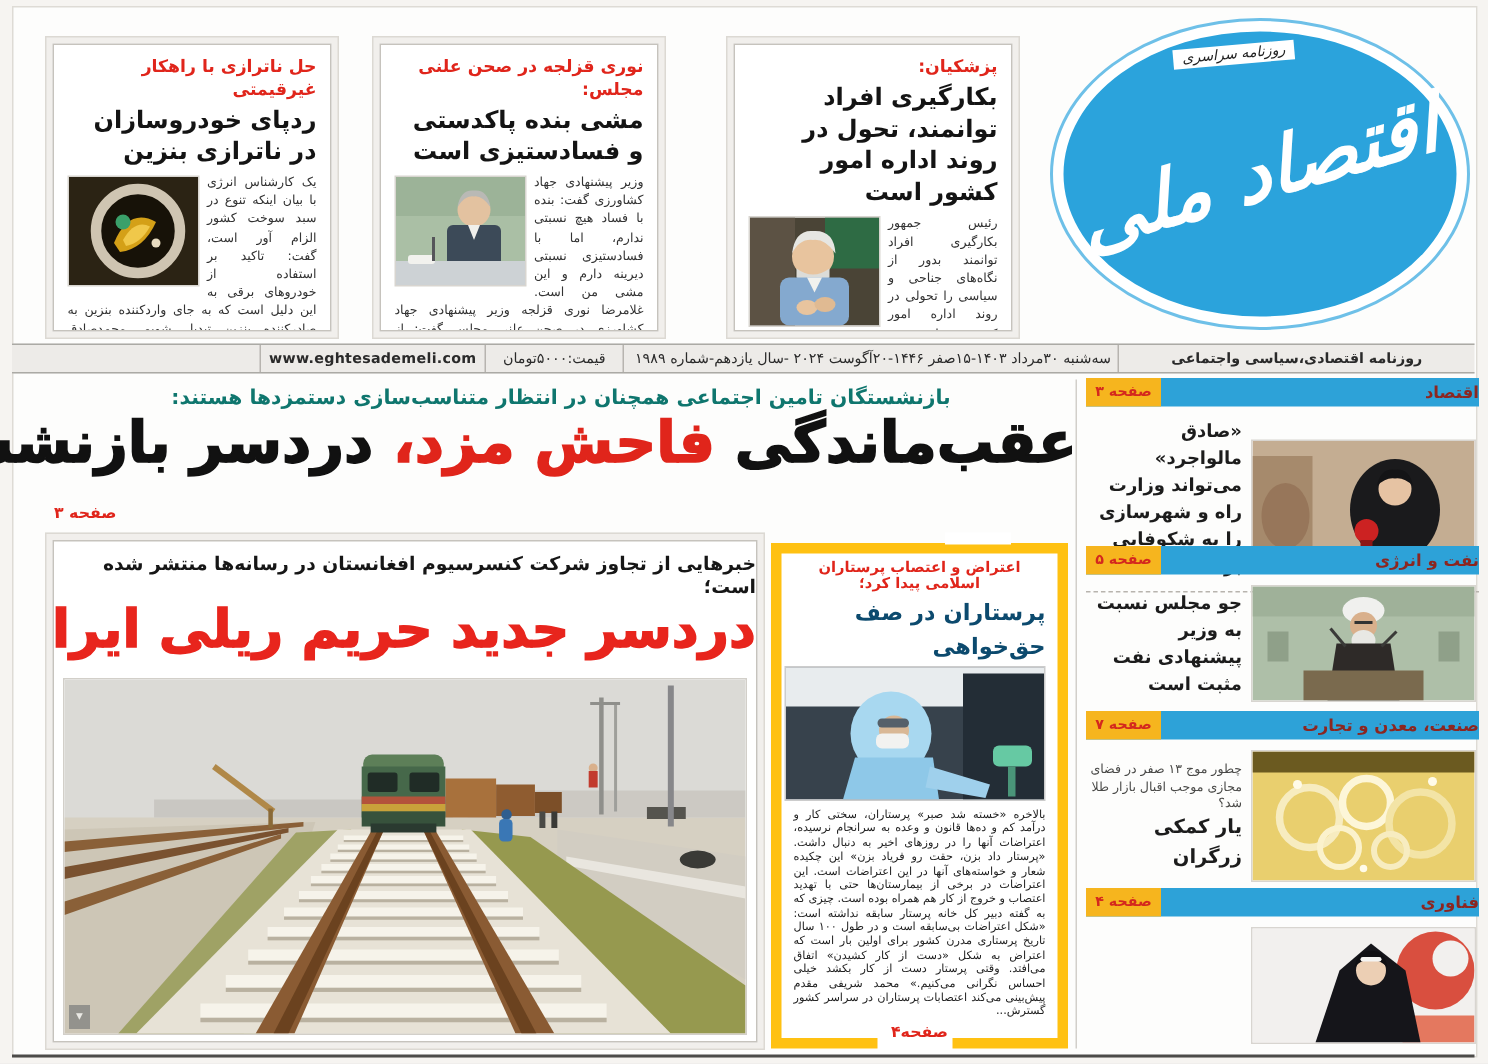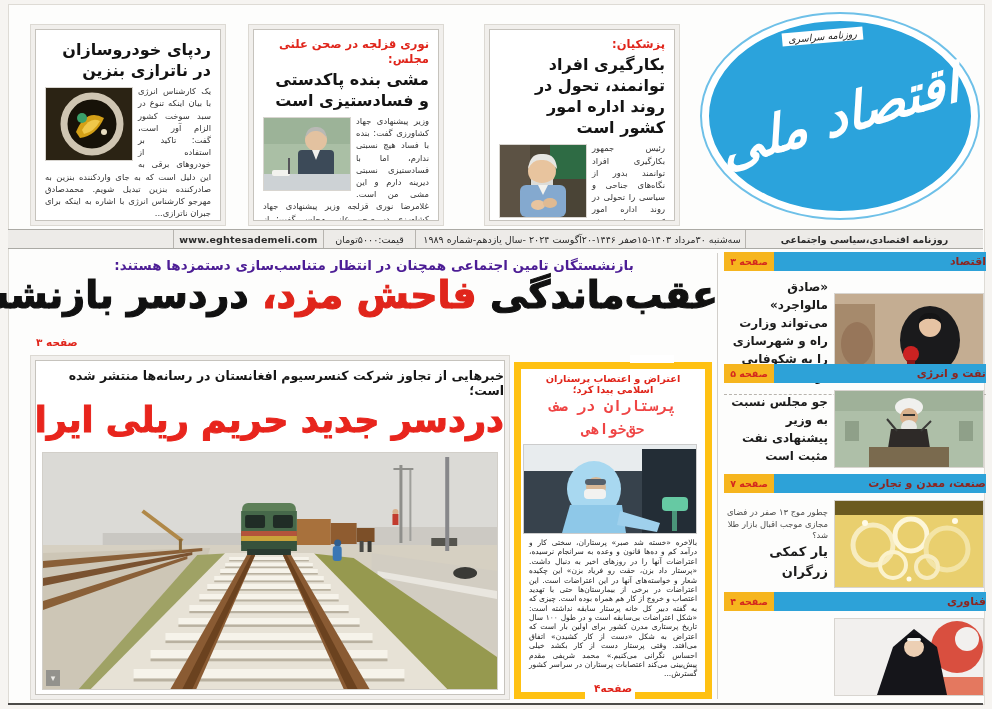--- a/index.html
+++ b/index.html
@@ -35,21 +35,21 @@
   .info-bar{position:absolute;left:8px;top:229px;width:975px;height:20px;background:#edebe8;
             border-top:1px solid #abaaa5;border-bottom:1px solid #abaaa5;display:flex;
             align-items:center;font-size:9.5px;color:#2a2a2a;box-sizing:border-box;}
   .info-cell{height:100%;display:flex;align-items:center;justify-content:center;
              border-left:1px solid #b7b4af;padding:0 8px;box-sizing:border-box;white-space:nowrap;}
   .info-web{direction:ltr;font-weight:bold;letter-spacing:.2px;}
   .info-fill{flex:1;border-left:none;}
 
   
   .lead-kicker{position:absolute;left:30px;top:257px;width:688px;text-align:center;
-               font-size:13.5px;font-weight:bold;color:#4c1d95;}
+               font-size:13.5px;font-weight:bold;color:#0f766e;}
   .lead-title{position:absolute;left:30px;top:273px;width:688px;text-align:center;
               font-size:38px;font-weight:bold;color:#111;-webkit-text-stroke:1.1px #111;
               letter-spacing:-1px;white-space:nowrap;}
   .lead-title .red{color:#e0251b;-webkit-text-stroke:1.1px #e0251b;}
   .lead-pageref{position:absolute;left:36px;top:336px;color:#e0251b;font-weight:bold;font-size:10.5px;}
 
   
   .rail-card{position:absolute;left:30px;top:355px;width:480px;height:345px;background:#f1efec;
              border:1px solid #dcd9d3;padding:4px;box-sizing:border-box;}
   .rail-inner{border:1px solid #c6c3bd;background:#fff;height:100%;box-sizing:border-box;
@@ -65,21 +65,21 @@
                color:#f0f0ee;font-size:9px;display:flex;align-items:center;justify-content:center;
                opacity:.85;}
 
   
   .nurse-card{position:absolute;left:514px;top:362px;width:198px;height:337px;background:#fff;
               border:7px solid #ffc112;box-sizing:border-box;padding:4px 8px;overflow:hidden;}
   .border-gap{position:absolute;background:#fff;}
   .gap-top{top:355px;left:630px;width:44px;height:8px;}
   .gap-bottom{top:692px;left:585px;width:50px;height:8px;}
   .nurse-kicker{color:#e0251b;font-size:9.8px;font-weight:bold;text-align:center;}
-  .nurse-title{font-size:15px;font-weight:800;text-align:center;line-height:1.5;color:#ef4444;margin:2px 0;font-family:Liberation Mono, monospace;}
+  .nurse-title{font-size:15px;font-weight:800;text-align:right;line-height:1.5;color:#0c4a6e;margin:2px 0;}
   .nurse-photo{display:block;margin:2px auto 4px;border:1px solid #ccc;width:172px;height:88px;}
   .nurse-body{font-size:7.5px;line-height:1.25;text-align:justify;color:#222;}
   .nurse-pageref{color:#e0251b;font-weight:bold;font-size:10.5px;text-align:center;margin-top:3px;}
 
   
   .col-sec{position:absolute;left:724px;width:262px;box-sizing:border-box;}
   .sec-head{position:relative;height:19px;background:#2da2d8;}
   .sec-head .sec-title{position:absolute;inset:0;text-align:right;color:#8c2620;
                        font-weight:bold;font-size:11px;line-height:19px;}
   .sec-head .sec-page{position:absolute;left:0;top:0;width:50px;height:19px;background:#f6b51e;
@@ -155,20 +155,21 @@
           </svg>
         </span>
         <span>وزیر پیشنهادی جهاد کشاورزی گفت: بنده با فساد هیچ نسبتی ندارم، اما با فسادستیزی نسبتی دیرینه دارم و این مشی من است. غلامرضا نوری قزلجه وزیر پیشنهادی جهاد کشاورزی در صحن علنی مجلس گفت: از رئیس‌جمهور محترم برای اعتماد به بنده برای حضور...</span>
       </div>
 
     </div>
   </article>
 
   <article class="story-card" style="left:30px;">
     <div class="inner">
+      <div class="kicker">حل ناترازی با راهکار غیرقیمتی</div>
       <h3>ردپای خودروسازان در ناترازی بنزین</h3>
       <div class="card-body">
         <span class="card-photo">
           <svg width="86" height="72" viewBox="0 0 86 72" preserveAspectRatio="none">
             <rect width="86" height="72" fill="#2b2314"></rect>
             <circle cx="46" cy="36" r="28" fill="#171208" stroke="#cfc5b2" stroke-width="7"></circle>
             <path d="M30 44 Q40 20 58 30 Q50 48 34 50Z" fill="#d4a017"></path>
             <path d="M36 42 Q44 28 54 33 Q48 44 38 46Z" fill="#f0c84a"></path>
             <circle cx="36" cy="30" r="5" fill="#3aa06a"></circle>
             <circle cx="58" cy="44" r="3" fill="#e8dcc0"></circle>

